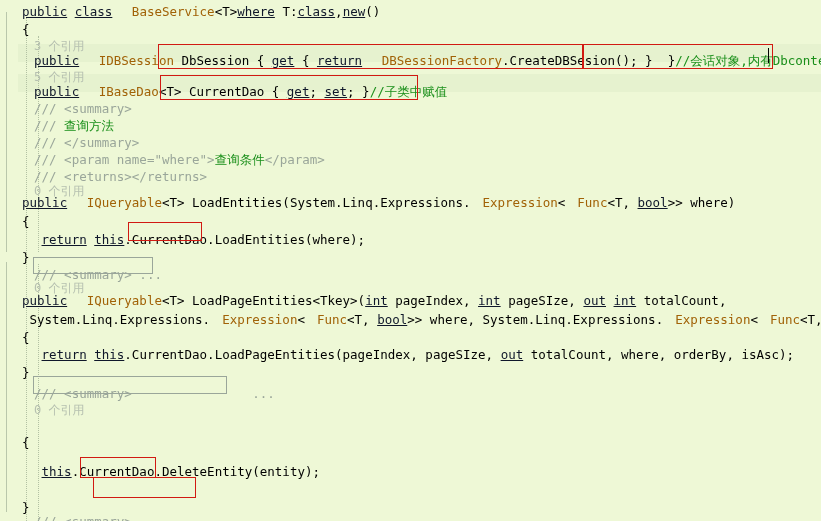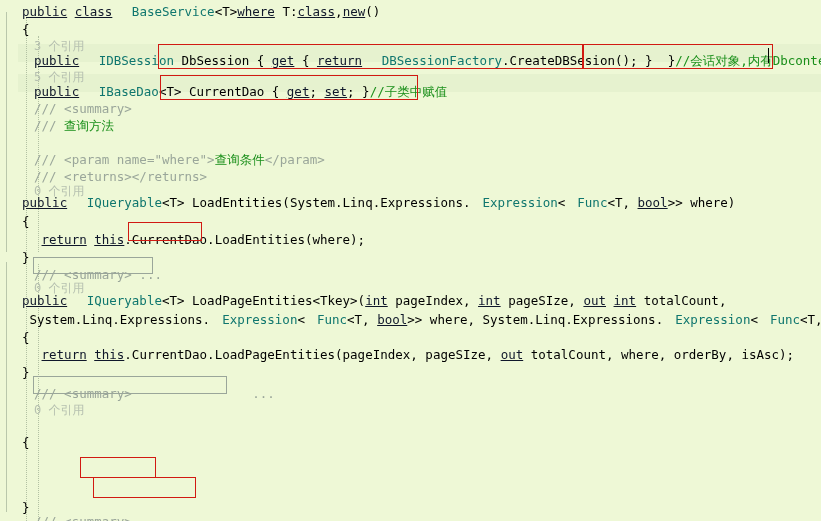--- a/index.html
+++ b/index.html
@@ -94,21 +94,21 @@
 
   
   .soft-band {
     position: absolute;
     background: #e6f2cf;
     z-index: 0;
   }
 
   
   .kw      { color: #0f172a; text-decoration: underline; }          
-  .type    { color: #0f766e; padding-left: 12px; }          
+  .type    { color: #a16207; padding-left: 12px; }          
   .cmt-cn  { color: #1a8f1a; }          
   .plain   { color: #000000; }
   .lens    { color: #b6c0b0; font-size: 12px; }
   .xmlcmt  { color: #9aa69a; }
 
   
   .annot {
     position: absolute;
     border: 1px solid #d11a12;
     box-sizing: border-box;
@@ -153,37 +153,39 @@
 
   <div class="code-surface" id="code-lines">
       <div class="line" style="top: 2px; left: 22px;"><span class="kw">public</span><span class="plain"> </span><span class="kw">class</span><span class="plain"> </span><span class="type">BaseService</span><span class="plain">&lt;T&gt;</span><span class="kw">where</span><span class="plain"> T:</span><span class="kw">class</span><span class="plain">,</span><span class="kw">new</span><span class="plain">()</span></div>
       <div class="line" style="top: 20px; left: 22px;"><span class="plain">{</span></div>
       <div class="line" style="top: 36px; left: 34px;"><span class="lens">3 个引用</span></div>
       <div class="line" style="top: 51px; left: 34px;"><span class="kw">public</span><span class="plain"> </span><span class="type">IDBSession</span><span class="plain"> DbSession { </span><span class="kw">get</span><span class="plain"> { </span><span class="kw">return</span><span class="plain"> </span><span class="type">DBSessionFactory</span><span class="plain">.CreateDBSesion(); }  }</span><span class="cmt-cn">//会话对象,内有Dbcontext</span></div>
       <div class="line" style="top: 67px; left: 34px;"><span class="lens">5 个引用</span></div>
       <div class="line" style="top: 82px; left: 34px;"><span class="kw">public</span><span class="plain"> </span><span class="type">IBaseDao</span><span class="plain">&lt;T&gt; CurrentDao { </span><span class="kw">get</span><span class="plain">; </span><span class="kw">set</span><span class="plain">; }</span><span class="cmt-cn">//子类中赋值</span></div>
       <div class="line" style="top: 99px; left: 34px;"><span class="xmlcmt">/// &lt;summary&gt;</span></div>
       <div class="line" style="top: 116px; left: 34px;"><span class="xmlcmt">/// </span><span class="cmt-cn">查询方法</span></div>
+      <div class="line" style="top: 133px; left: 34px;"><span class="xmlcmt">/// &lt;/summary&gt;</span></div>
       <div class="line" style="top: 150px; left: 34px;"><span class="xmlcmt">/// &lt;param name="where"&gt;</span><span class="cmt-cn">查询条件</span><span class="xmlcmt">&lt;/param&gt;</span></div>
       <div class="line" style="top: 167px; left: 34px;"><span class="xmlcmt">/// &lt;returns&gt;&lt;/returns&gt;</span></div>
       <div class="line" style="top: 181px; left: 34px;"><span class="lens">0 个引用</span></div>
       <div class="line" style="top: 193px; left: 22px;"><span class="kw">public</span><span class="plain"> </span><span class="type">IQueryable</span><span class="plain">&lt;T&gt; LoadEntities(System.Linq.Expressions.</span><span class="type">Expression</span><span class="plain">&lt;</span><span class="type">Func</span><span class="plain">&lt;T, </span><span class="kw">bool</span><span class="plain">&gt;&gt; where)</span></div>
       <div class="line" style="top: 212px; left: 22px;"><span class="plain">{</span></div>
       <div class="line" style="top: 230px; left: 34px;"><span class="plain"> </span><span class="kw">return</span><span class="plain"> </span><span class="kw">this</span><span class="plain">.CurrentDao.LoadEntities(where);</span></div>
       <div class="line" style="top: 248px; left: 22px;"><span class="plain">}</span></div>
       <div class="line" style="top: 265px; left: 34px;"><span class="xmlcmt">/// &lt;summary&gt; ...</span></div>
       <div class="line" style="top: 278px; left: 34px;"><span class="lens">0 个引用</span></div>
       <div class="line" style="top: 291px; left: 22px;"><span class="kw">public</span><span class="plain"> </span><span class="type">IQueryable</span><span class="plain">&lt;T&gt; LoadPageEntities&lt;Tkey&gt;(</span><span class="kw">int</span><span class="plain"> pageIndex, </span><span class="kw">int</span><span class="plain"> pageSIze, </span><span class="kw">out</span><span class="plain"> </span><span class="kw">int</span><span class="plain"> totalCount,</span></div>
       <div class="line" style="top: 310px; left: 22px;"><span class="plain"> System.Linq.Expressions.</span><span class="type">Expression</span><span class="plain">&lt;</span><span class="type">Func</span><span class="plain">&lt;T, </span><span class="kw">bool</span><span class="plain">&gt;&gt; where, System.Linq.Expressions.</span><span class="type">Expression</span><span class="plain">&lt;</span><span class="type">Func</span><span class="plain">&lt;T, Tkey&gt;&gt; order</span></div>
       <div class="line" style="top: 328px; left: 22px;"><span class="plain">{</span></div>
       <div class="line" style="top: 345px; left: 34px;"><span class="plain"> </span><span class="kw">return</span><span class="plain"> </span><span class="kw">this</span><span class="plain">.CurrentDao.LoadPageEntities(pageIndex, pageSIze, </span><span class="kw">out</span><span class="plain"> totalCount, where, orderBy, isAsc);</span></div>
       <div class="line" style="top: 363px; left: 22px;"><span class="plain">}</span></div>
       <div class="line" style="top: 384px; left: 34px;"><span class="xmlcmt">/// &lt;summary&gt;</span><span class="xmlcmt">                ...</span></div>
       <div class="line" style="top: 400px; left: 34px;"><span class="lens">0 个引用</span></div>
       <div class="line" style="top: 433px; left: 22px;"><span class="plain">{</span></div>
+      <div class="line" style="top: 462px; left: 34px;"><span class="plain"> </span><span class="kw">this</span><span class="plain">.CurrentDao.DeleteEntity(entity);</span></div>
       <div class="line" style="top: 498px; left: 22px;"><span class="plain">}</span></div>
       <div class="line" style="top: 512px; left: 34px;"><span class="xmlcmt">/// &lt;summary&gt;</span></div>
     </div>
 
   <div id="collapse-layer">
       <div class="collapse-box" style="left: 33px; top: 257px; width: 120px; height: 17px;"></div>
       <div class="collapse-box" style="left: 33px; top: 376px; width: 194px; height: 18px;"></div>
     </div>
 
   <div id="annot-layer">

